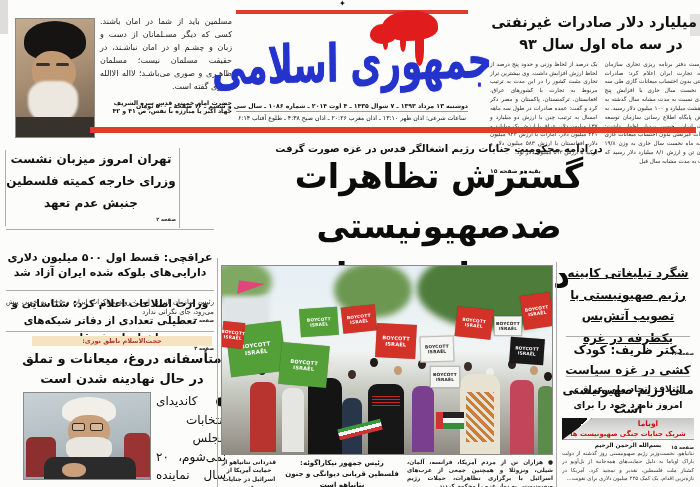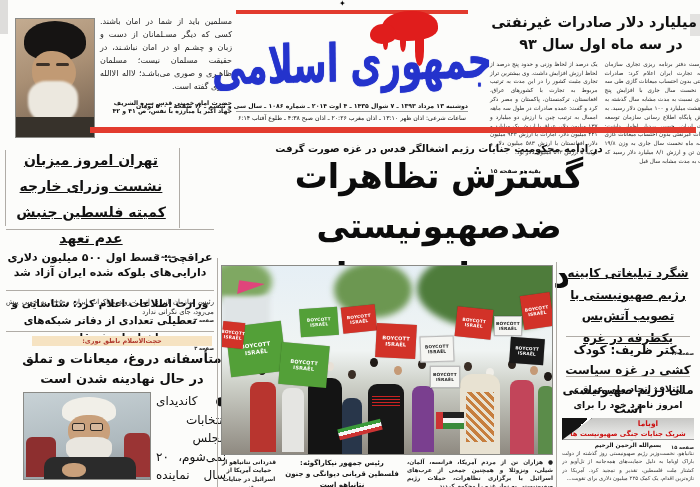--- a/index.html
+++ b/index.html
@@ -91,21 +91,21 @@
 
   <div class="abs ctr bold" style="left:186px;top:143px;width:506px;font-size:10px;">در ادامه محکومیت جنایات رژیم اشغالگر قدس در غزه صورت گرفت</div>
   <div class="abs ctr bold" style="left:186px;top:156px;width:506px;font-size:33px;line-height:1.42;color:#0c0c0c;transform:scaleY(1.05);">
     <div>گسترش تظاهرات ضدصهیونیستی</div>
     <div>در سراسر جهان</div>
   </div>
 
   <div class="vdiv" style="left:5px;top:150px;height:76px;"></div>
   <div class="vdiv" style="left:179px;top:148px;height:80px;"></div>
   <div class="abs" style="left:6px;top:148px;width:170px;">
-    <div class="ctr bold" style="font-size:14px;line-height:1.85;text-decoration:underline;">تهران امروز میزبان نشست وزرای خارجه کمیته فلسطین جنبش عدم تعهد</div>
+    <div class="ctr bold" style="font-size:12px;line-height:1.85;">تهران امروز میزبان نشست وزرای خارجه کمیته فلسطین جنبش عدم تعهد</div>
     <div class="pageref" style="margin-top:2px;">صفحه ۲</div>
   </div>
   <div class="hdiv" style="left:6px;top:229px;width:208px;"></div>
 
   <div class="abs" style="left:6px;top:250px;width:208px;">
     <div class="ctr bold" style="font-size:11px;line-height:1.4;">عراقچی: قسط اول ۵۰۰ میلیون دلاری دارایی‌های بلوکه شده ایران آزاد شد</div>
     <div class="jc" style="font-size:6.8px;line-height:1.5;margin-top:16px;color:#222;">رئیس سازمان انرژی اتمی: روند مذاکرات ایران و ۵+۱ به خوبی پیش می‌رود، جای نگرانی ندارد</div>
     <div class="pageref" style="margin-top:1px;">صفحه ۲</div>
   </div>
   <div class="hdiv" style="left:6px;top:290px;width:208px;"></div>

